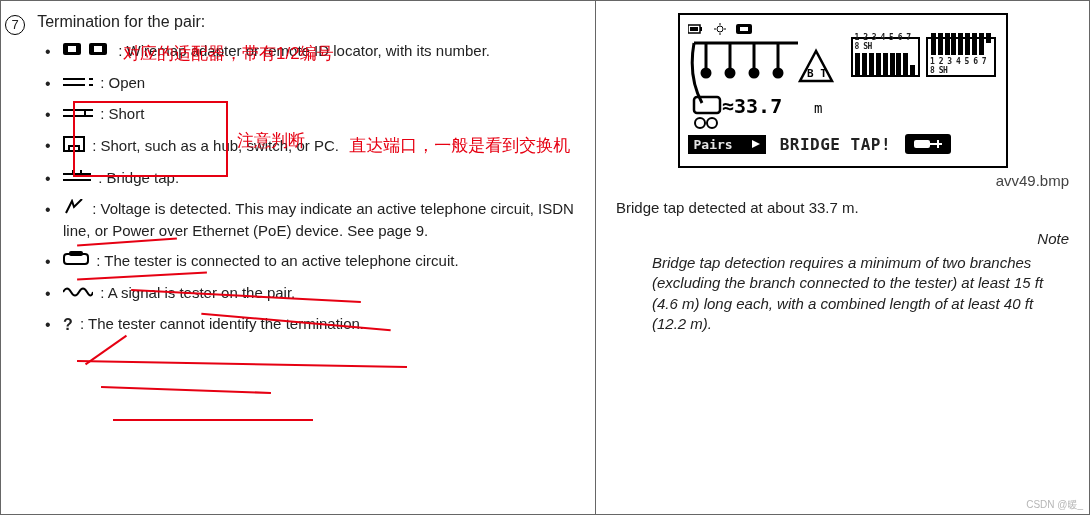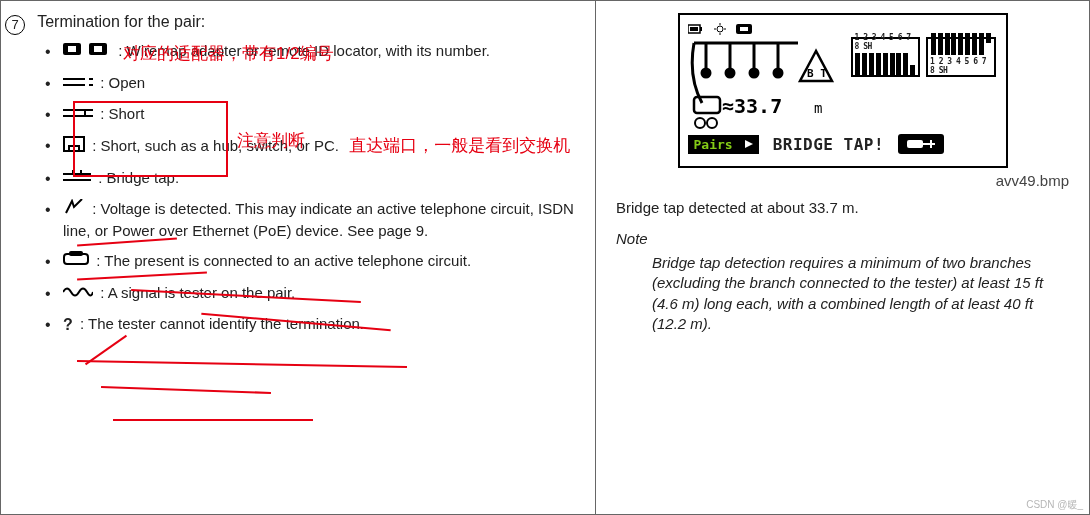--- a/index.html
+++ b/index.html
@@ -102,30 +102,30 @@
     height: 40px;
     display: flex;
     align-items: flex-end;
     justify-content: space-around;
     padding: 2px 2px 0 2px;
   }
   .cond-label { font-size: 8px; font-weight: bold; letter-spacing: -0.5px; }
   .cond-bar { width: 5px; background: #000; }
   .lcd-bottom { display: flex; align-items: center; gap: 14px; height: 22px; margin-top: 4px;}
   .pairs-btn {
-    background: #000; color: #84cc16; padding: 2px 6px; font-weight: bold; font-size: 13px;
-    display: inline-flex; align-items: center; gap: 12px;
+    background: #000; color: #e5e5e5; padding: 2px 6px; font-weight: bold; font-size: 13px;
+    display: inline-flex; align-items: center; gap: 19px;
   }
   .bridge-lbl { font-weight: bold; font-size: 16px; letter-spacing: 0.5px; }
   .black-btn {
     background: #000; color: #fff; width: 46px; height: 20px; border-radius: 3px;
     display: inline-flex; align-items: center; justify-content: center;
   }
   .filename { text-align: right; font-size: 15px; color: #444; margin-bottom: 8px; }
-  .note-title { text-align: left; font-style: italic; margin: 12px 0 6px 0; }
+  .note-title { text-align: right; font-style: italic; margin: 12px 0 6px 0; }
   .note-body { font-style: italic; margin: 0 14px 6px 36px; line-height: 1.35; }
   .rt { line-height: 1.4; margin-bottom: 10px; }
   .watermark {
     position: absolute;
     right: 6px; bottom: 2px;
     font-size: 10px;
     color: rgba(120,120,120,0.55);
     font-family: sans-serif;
   }
 </style>
@@ -211,21 +211,21 @@
         <span>: Voltage is detected. This may indicate an active telephone circuit, ISDN line, or Power over Ethernet (PoE) device. See page 9.</span>
       </li>
 
       <li>
         <span class="icon">
           <svg width="26" height="16">
             <rect x="1" y="3" width="24" height="10" rx="3" fill="none" stroke="#000" stroke-width="2"></rect>
             <rect x="6" y="0" width="14" height="5" rx="2" fill="#000"></rect>
           </svg>
         </span>
-        <span>: The present is connected to an active telephone circuit.</span>
+        <span>: The tester is connected to an active telephone circuit.</span>
       </li>
 
       <li>
         <span class="icon">
           <svg width="30" height="14">
             <path d="M0 7 Q4 0 8 7 T16 7 T24 7 T30 7" fill="none" stroke="#000" stroke-width="2"></path>
           </svg>
         </span>
         <span>: A signal is tester on the pair.</span>
       </li>

